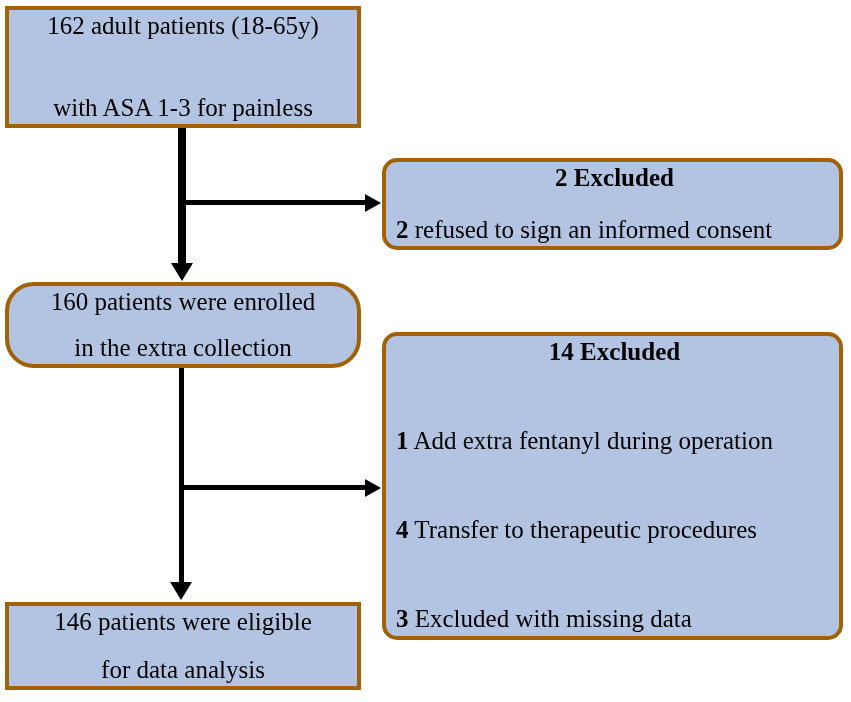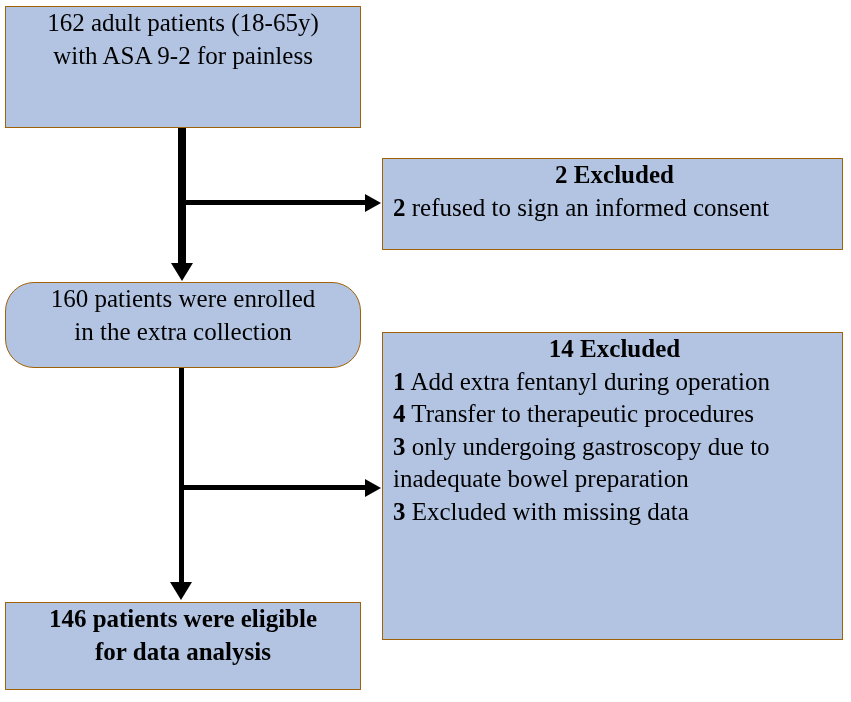--- a/index.html
+++ b/index.html
@@ -14,38 +14,39 @@
     position: relative;
     width: 851px;
     height: 702px;
     background: #ffffff;
     overflow: hidden;
   }
   .node-box {
     position: absolute;
     box-sizing: border-box;
     background: #b2c4e2;
-    border: 1px solid #a16207;
+    border: 4px solid #a16207;
     display: flex;
     flex-direction: column;
-    justify-content: flex-start;
+    justify-content: space-between;
     color: #000000;
     z-index: 3;
   }
   .node-box .line {
     line-height: 1.30;
     font-size: 25px;
     white-space: nowrap;
   }
   .centered .line {
     text-align: center;
   }
   .left-text {
     padding-left: 10px;
     padding-right: 6px;
+    border-radius: 15px;
   }
   .left-text .line {
     text-align: left;
     white-space: normal;
   }
   .title-line {
     text-align: center !important;
     font-weight: bold;
   }
   .lead {
@@ -81,21 +82,21 @@
     z-index: 2;
   }
 </style>
 </head>
 <body>
 
 <div id="flowchart">
 
   <div class="node-box centered" style="left:5px; top:6px; width:356px; height:122px;">
     <div class="line">162 adult patients (18-65y)</div>
-    <div class="line">with ASA 9-2  for painless</div>
+    <div class="line">with ASA 1-3  for painless</div>
   </div>
 
   <div class="vline" style="left:178px; top:128px; width:8px; height:136px;"></div>
   <div class="arrow-down" style="left:171px; top:263px;"></div>
 
   <div class="hline" style="left:178px; top:200px; width:188px; height:5px;"></div>
   <div class="arrow-right" style="left:365px; top:194px;"></div>
 
   <div class="node-box left-text" style="left:382px; top:158px; width:461px; height:92px;">
     <div class="line title-line">2 Excluded</div>
@@ -121,26 +122,22 @@
     <div class="line">
       <span class="lead">1</span>
       <span>Add extra fentanyl during operation</span>
     </div>
     <div class="line">
       <span class="lead">4</span>
       <span>Transfer to therapeutic procedures</span>
     </div>
     <div class="line">
       <span class="lead">3</span>
-      <span>only undergoing gastroscopy due to inadequate bowel preparation</span>
-    </div>
-    <div class="line">
-      <span class="lead">3</span>
       <span>Excluded with missing data</span>
     </div>
   </div>
 
-  <div class="node-box centered" style="left:5px; top:602px; width:356px; height:88px;font-weight:bold;">
+  <div class="node-box centered" style="left:5px; top:602px; width:356px; height:88px;">
     <div class="line">146 patients were eligible</div>
     <div class="line">for data analysis</div>
   </div>
 
 </div>
 
 </body></html>

